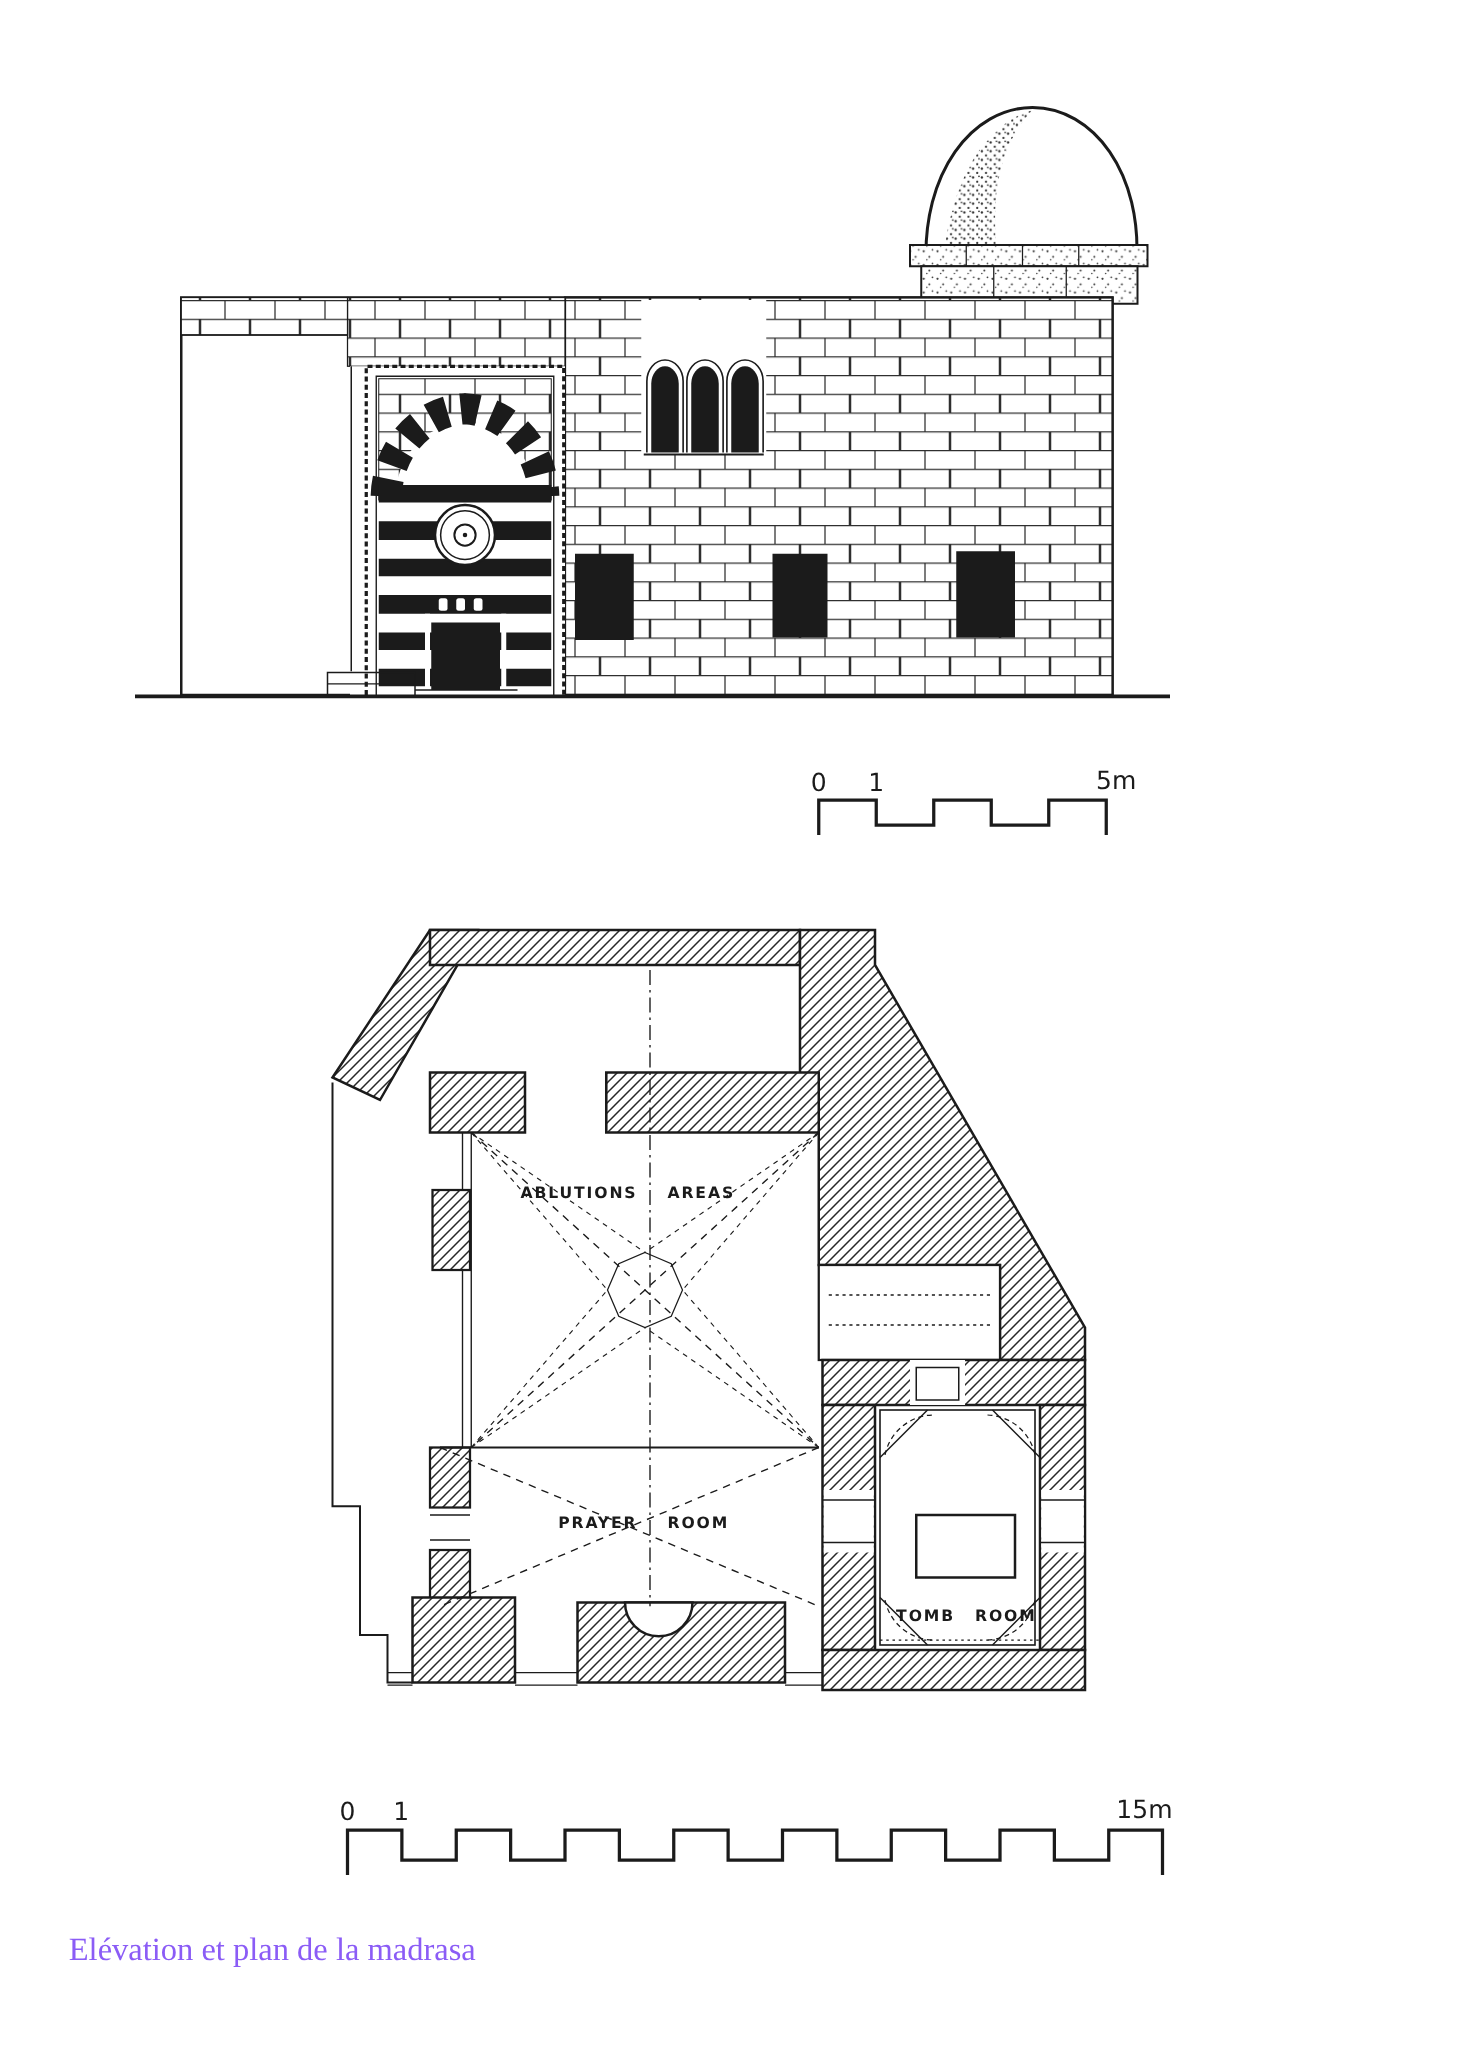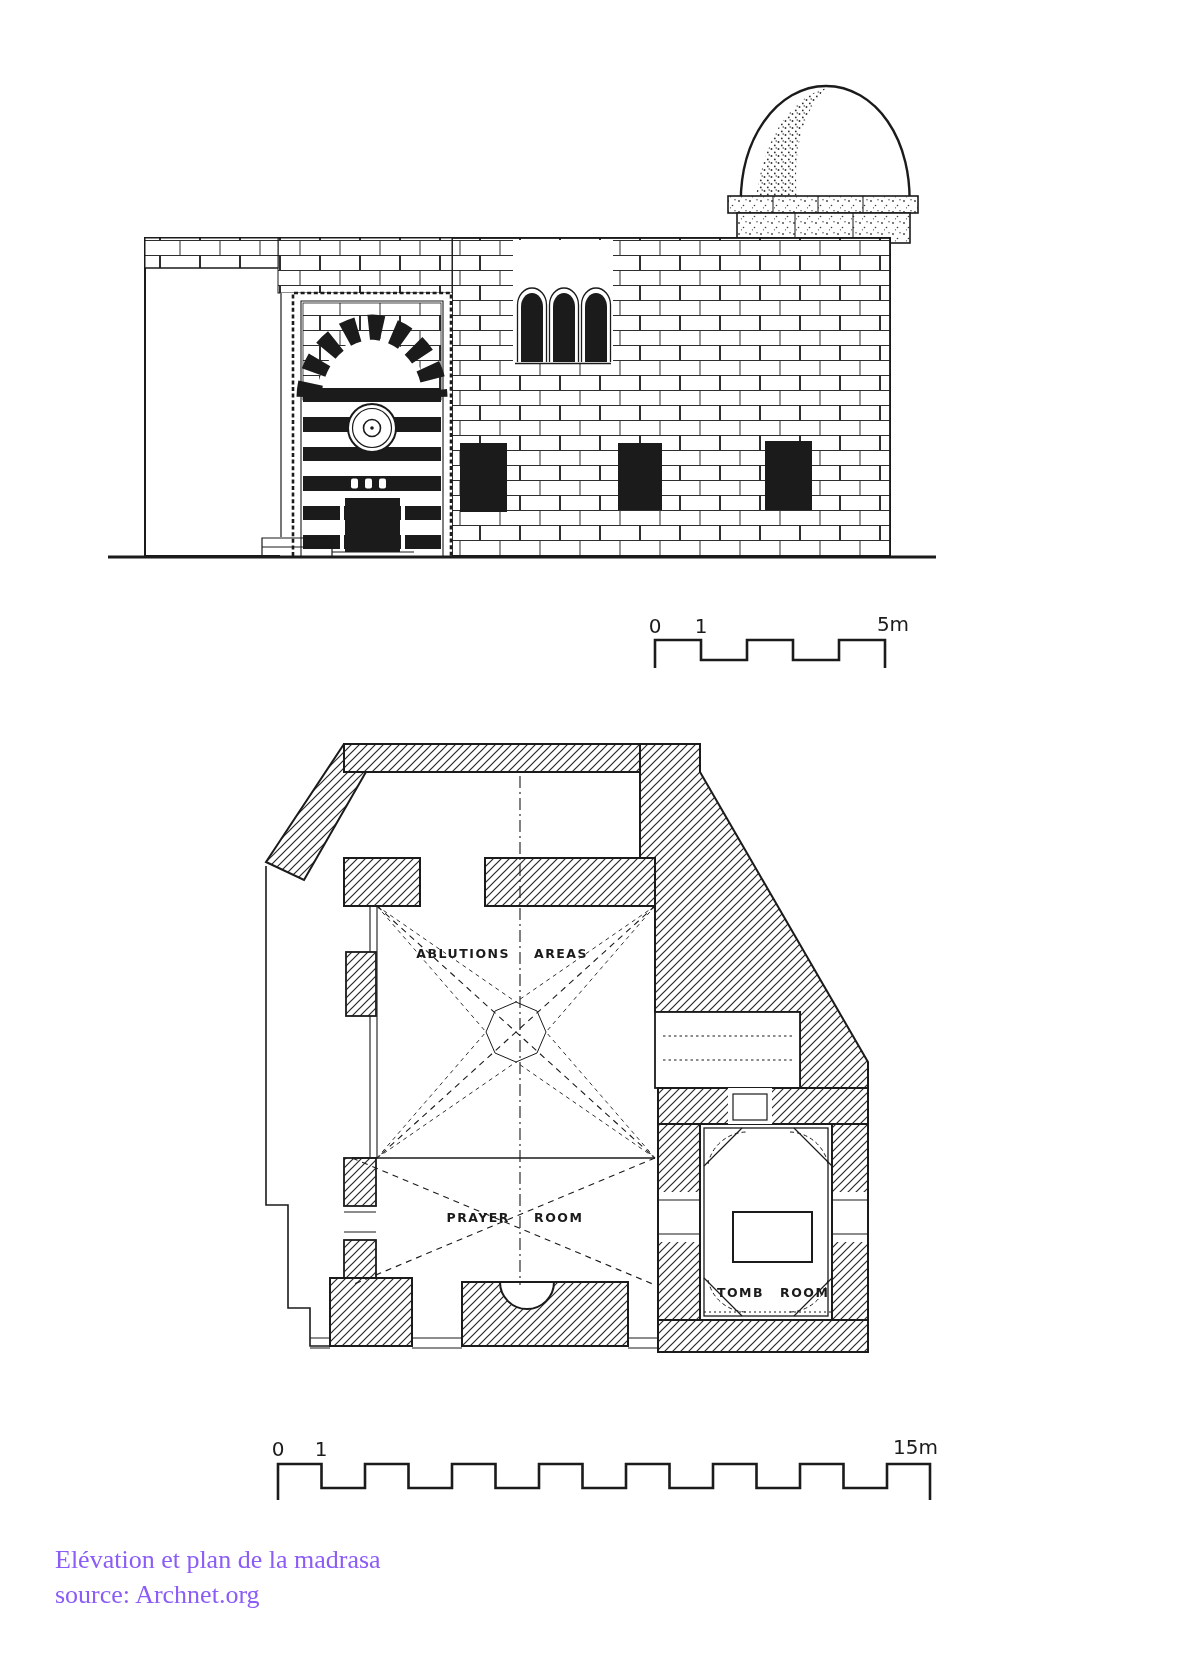--- a/index.html
+++ b/index.html
@@ -212,16 +212,15 @@
                L800 1488 L800 1464 L843.5 1464 L843.5 1488 L887 1488 L887 1464 L930 1464 L930 1500"></path>
       <text class="scalenum" x="278" y="1456" text-anchor="middle">0</text>
       <text class="scalenum" x="321" y="1456" text-anchor="middle">1</text>
       <text class="scalenum" x="938" y="1454" text-anchor="end">15m</text>
     </g>
   </g>
 </svg>
 
 <div class="caption">
   <div>Elévation et plan de la madrasa</div>
-  <div>source: Archnet.org</div>
 </div>
 
 </div>
 
 </body></html>

